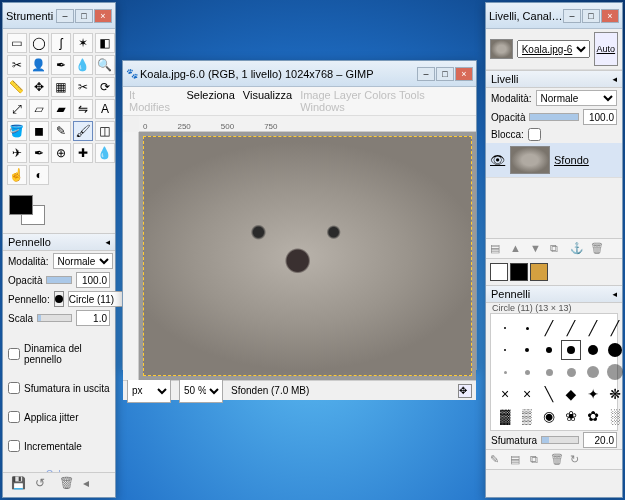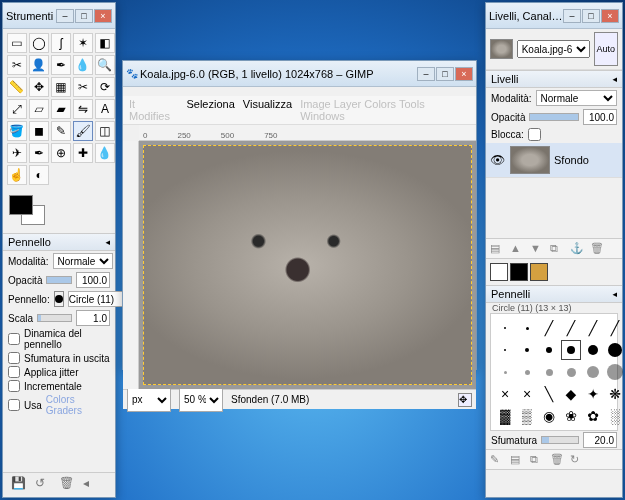--- a/index.html
+++ b/index.html
@@ -40,29 +40,29 @@
   .section-title .tri { margin-left:auto; font-size:9px;}
   .field { display:flex; align-items:center; padding: 2px 5px; gap:4px; font-size:10px;}
   .field label { flex: 0 0 auto; }
   .field select, .field input[type=text] {
     flex:1; font-size:10px; height:16px; border:1px solid #b0b0b0; background:#fff;
   }
   .slider-row { display:flex; align-items:center; padding:1px 5px; gap:4px; font-size:10px;}
   .slider { flex:1; height:8px; background:#e0e0e0; position:relative; border:1px solid #aaa;}
   .slider .fill{height:100%; background:#aac8e8;}
   .numbox { width:34px; height:16px; font-size:10px; border:1px solid #aaa; text-align:right; padding-right:2px;}
-  .chk { display:flex; align-items:center; padding:1px 5px; gap:4px; font-size:10px;}
+  .chk { display:flex; align-items:center; padding:1px 5px; gap:4px; font-size:10px;margin-top:15px;}
   .chk input{width:12px;height:12px;}
   .bottom-icons { position:absolute; bottom:2px; left:0; right:0; display:flex;
     gap:8px; justify-content:flex-start; padding:3px 8px; border-top:1px solid #ccc; background:#eee;}
   .bottom-icons .ico{width:16px;height:16px;font-size:12px; color:#777;}
 
   
   #imgwin { left: 122px; top: 60px; width: 355px; height: 310px; }
-  .img-menubar { display:flex; gap:8px; padding:2px 6px; font-size:11px; background:#f6f6f6; border-bottom:1px solid #ddd;margin-top:9px;}
+  .img-menubar { display:flex; gap:8px; padding:2px 6px; font-size:11px; background:#f6f6f6; border-bottom:1px solid #ddd;}
   .img-menubar .ghost{color:#c0c0c0;}
   .img-area { position:relative; height:248px; display:flex; }
   .ruler-top{height:16px;background:#f2f2f2;border-bottom:1px solid #ccc; margin-left:16px; font-size:8px;
     display:flex; align-items:flex-end; gap:30px; padding-left:4px; color:#666;}
   .ruler-left{width:16px;background:#f2f2f2;border-right:1px solid #ccc;}
   .canvas-wrap{display:flex; flex-direction:column; flex:1;}
   .canvas{flex:1; background:#9a9a9a; padding:4px; overflow:hidden;}
   .koala{width:100%; height:100%; border:1px dashed #ffcc33; position:relative;
     background:
       radial-gradient(circle at 35% 40%, #2a2a2a 2%, transparent 3%),
@@ -73,21 +73,21 @@
       radial-gradient(ellipse 22% 28% at 78% 32%, #cfc9c0 0%, #8c867e 70%, transparent 72%),
       linear-gradient(160deg,#8a9078 0%, #6f7558 40%, #5a5448 70%, #3e3a32 100%);
   }
   .statusbar{display:flex; align-items:center; gap:8px; padding:2px 4px; border-top:1px solid #ccc;
     background:#f0f0f0; font-size:10px; height:20px;}
   .statusbar .combo{width:44px; height:24px; border:1px solid #aaa; background:#fff; font-size:10px;}
   .nav-box{width:14px;height:14px;border:1px solid #888;background:#eef;margin-left:auto;}
 
   
   #layerswin { right:2px; top:2px; width:138px; height:496px; }
-  .thumb-row{display:flex; align-items:center; gap:4px; padding:3px 4px; border-bottom:1px solid #ddd;}
+  .thumb-row{display:flex; align-items:center; gap:4px; padding:3px 4px; border-bottom:1px solid #ddd;text-decoration:underline;}
   .thumb{width:28px;height:20px; background:
     radial-gradient(ellipse at 50% 50%, #b0aaa2 30%, #7a746c 70%),#888;
     border:1px solid #888;}
   .thumb.big{width:40px;height:28px;}
   .auto-btn{width:30px;height:34px;font-size:9px;border:1px solid #888;background:#eef;}
   .eye{width:16px;font-size:12px;}
   .layer-toolbar{display:flex; gap:6px; padding:3px 4px; border-top:1px solid #ccc;
     border-bottom:1px solid #ccc; background:#f4f4f4; font-size:11px; color:#888;}
   .layer-toolbar span{width:14px;}
   .swatches{display:flex; gap:2px; padding:4px;}

